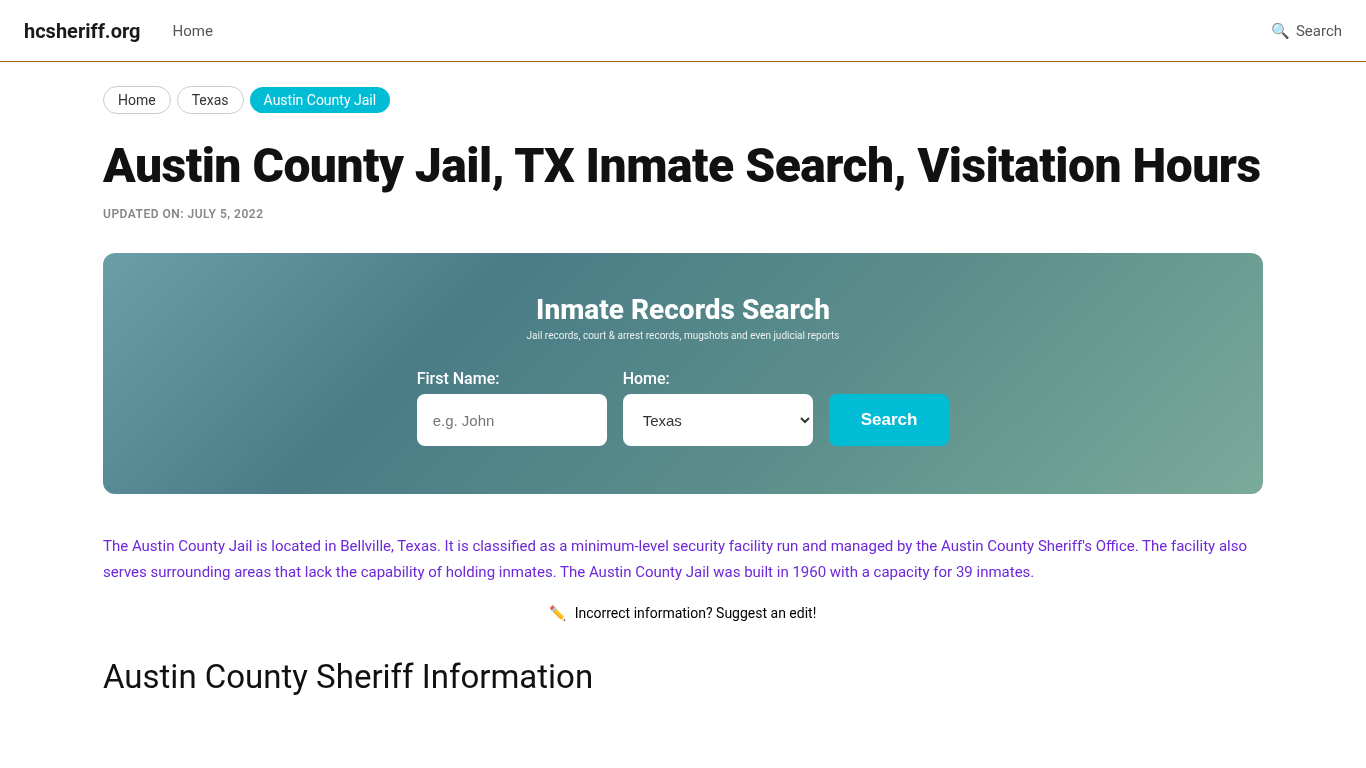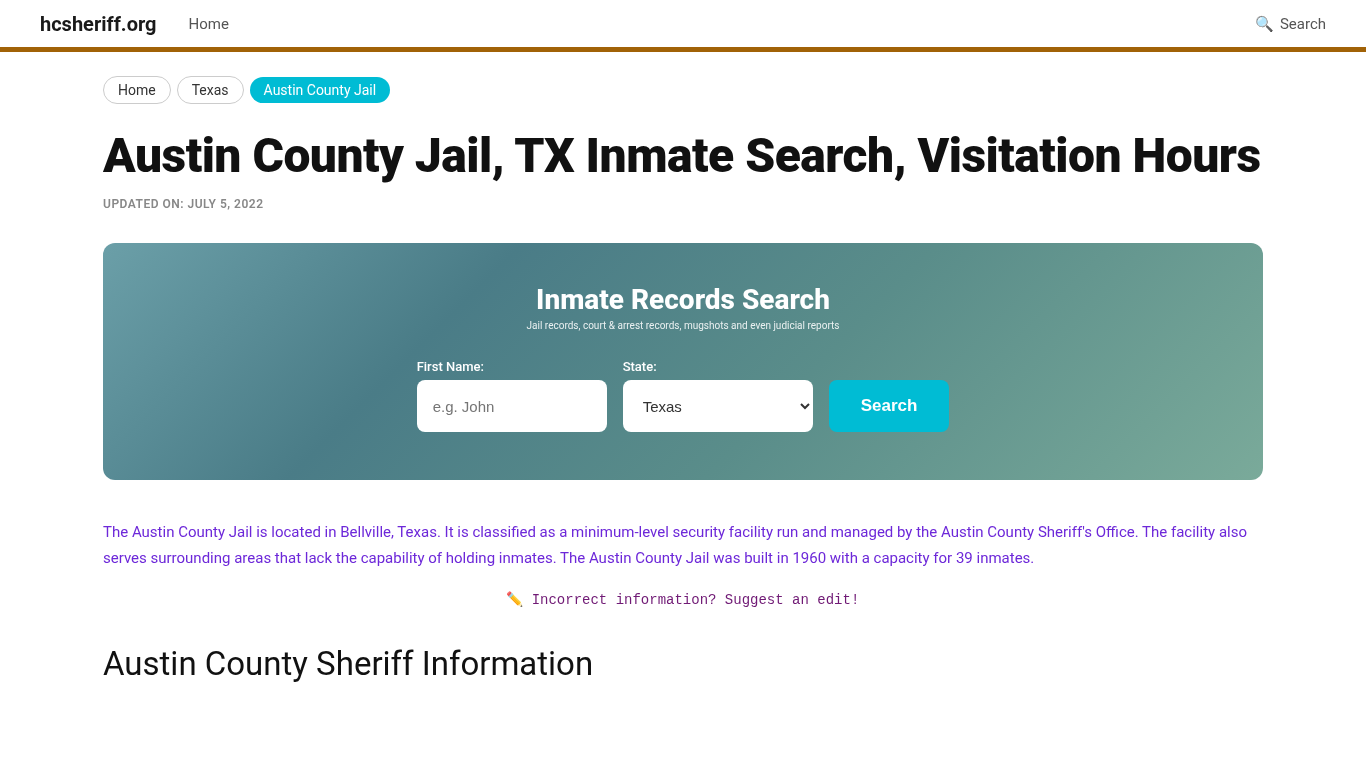--- a/index.html
+++ b/index.html
@@ -12,23 +12,23 @@
       background: #fff;
       color: #333;
       font-size: 16px;
       width: 1366px;
       min-height: 768px;
     }
 
     
     header {
       background: #fff;
-      border-bottom: 5px solid #a16207;
-      padding: 0 40px;
-      height: 52px;
+      border-bottom: 1px solid #a16207;
+      padding: 0 24px;
+      height: 62px;
       display: flex;
       align-items: center;
       justify-content: space-between;
     }
     .header-left {
       display: flex;
       align-items: center;
       gap: 32px;
     }
     .site-logo {
@@ -133,21 +133,21 @@
       gap: 16px;
       flex-wrap: wrap;
     }
     .form-group {
       display: flex;
       flex-direction: column;
       align-items: flex-start;
       gap: 6px;
     }
     .form-label {
-      font-size: 13px;
+      font-size: 16px;
       color: #fff;
       font-weight: 500;
     }
     .form-input {
       width: 190px;
       height: 52px;
       border: none;
       border-radius: 8px;
       padding: 8px 16px;
       font-size: 15px;
@@ -189,23 +189,22 @@
       margin-bottom: 20px;
     }
 
     
     .suggest-edit {
       text-align: center;
       margin-bottom: 36px;
       font-size: 14px;
     }
     .suggest-edit a {
-      color: #701a75;
-      text-decoration: none;
-      font-family: Liberation Mono, monospace;
+      color: #000000;
+      text-decoration: none;
     }
     .edit-icon {
       margin-right: 4px;
     }
 
     
     .section-title {
       font-size: 33px;
       font-weight: 400;
       color: #111;
@@ -242,21 +241,21 @@
 
   <div class="search-card">
     <div class="search-card-title">Inmate Records Search</div>
     <div class="search-card-subtitle">Jail records, court &amp; arrest records, mugshots and even judicial reports</div>
     <div class="search-form">
       <div class="form-group">
         <label class="form-label">First Name:</label>
         <input type="text" class="form-input" placeholder="e.g. John" style="">
       </div>
       <div class="form-group">
-        <label class="form-label">State:</label>
+        <label class="form-label">Home:</label>
         <select class="form-select" id="state-select"><option value="Alabama">Alabama</option><option value="Alaska">Alaska</option><option value="Arizona">Arizona</option><option value="Arkansas">Arkansas</option><option value="California">California</option><option value="Colorado">Colorado</option><option value="Connecticut">Connecticut</option><option value="Delaware">Delaware</option><option value="Florida">Florida</option><option value="Georgia">Georgia</option><option value="Hawaii">Hawaii</option><option value="Idaho">Idaho</option><option value="Illinois">Illinois</option><option value="Indiana">Indiana</option><option value="Iowa">Iowa</option><option value="Kansas">Kansas</option><option value="Kentucky">Kentucky</option><option value="Louisiana">Louisiana</option><option value="Maine">Maine</option><option value="Maryland">Maryland</option><option value="Massachusetts">Massachusetts</option><option value="Michigan">Michigan</option><option value="Minnesota">Minnesota</option><option value="Mississippi">Mississippi</option><option value="Missouri">Missouri</option><option value="Montana">Montana</option><option value="Nebraska">Nebraska</option><option value="Nevada">Nevada</option><option value="New Hampshire">New Hampshire</option><option value="New Jersey">New Jersey</option><option value="New Mexico">New Mexico</option><option value="New York">New York</option><option value="North Carolina">North Carolina</option><option value="North Dakota">North Dakota</option><option value="Ohio">Ohio</option><option value="Oklahoma">Oklahoma</option><option value="Oregon">Oregon</option><option value="Pennsylvania">Pennsylvania</option><option value="Rhode Island">Rhode Island</option><option value="South Carolina">South Carolina</option><option value="South Dakota">South Dakota</option><option value="Tennessee">Tennessee</option><option value="Texas" selected="">Texas</option><option value="Utah">Utah</option><option value="Vermont">Vermont</option><option value="Virginia">Virginia</option><option value="Washington">Washington</option><option value="West Virginia">West Virginia</option><option value="Wisconsin">Wisconsin</option><option value="Wyoming">Wyoming</option></select>
       </div>
       <button class="search-btn">Search</button>
     </div>
   </div>
 
   <p class="description-text">The Austin County Jail is located in Bellville, Texas. It is classified as a minimum-level security facility run and managed by the Austin County Sheriff's Office. The facility also serves surrounding areas that lack the capability of holding inmates. The Austin County Jail was built in 1960 with a capacity for 39 inmates.</p>
 
   <div class="suggest-edit">
     <span class="edit-icon">✏️</span>

